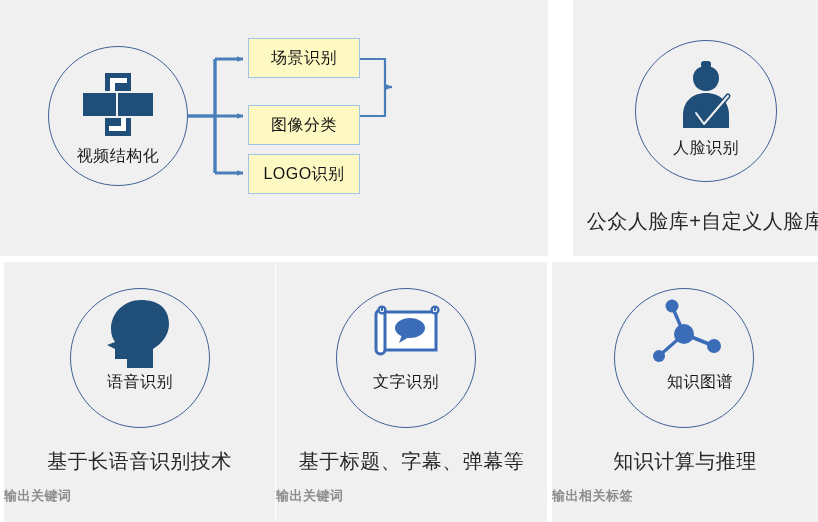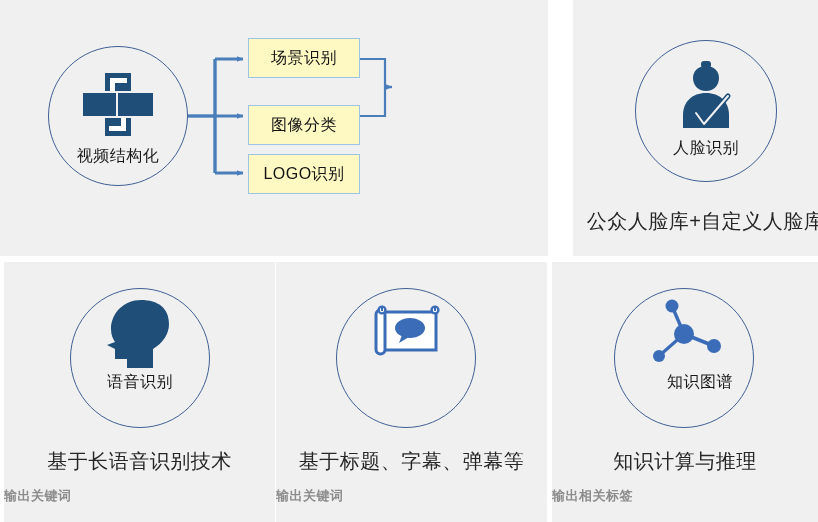--- a/index.html
+++ b/index.html
@@ -190,20 +190,21 @@
         <circle cx="12" cy="8" r="3.4" fill="#ffffff" stroke="#3b6cb7" stroke-width="2.4"></circle>
         <circle cx="65" cy="8" r="3.4" fill="#ffffff" stroke="#3b6cb7" stroke-width="2.4"></circle>
         <path d="M12 4 V9" stroke="#3b6cb7" stroke-width="2"></path>
         <path d="M65 4 V9" stroke="#3b6cb7" stroke-width="2"></path>
 
         <ellipse cx="40" cy="26" rx="15" ry="10" fill="#3b6cb7"></ellipse>
         <path d="M32 33 L29 41 L39 35 z" fill="#3b6cb7"></path>
       </svg>
     </div>
 
+    <div class="circle-label" style="top:110px;left:60px;width:140px;">文字识别</div>
 
     <div class="caption" style="top:186px;left:0;width:271px;">基于标题、字幕、弹幕等</div>
 
     <div class="subcaption" style="top:225px;left:0;width:271px;">输出关键词</div>
   </div>
 
   <div class="panel" id="panel-graph">
 
     <div class="circle" style="left:62px;top:26px;width:140px;height:140px;"></div>
 

